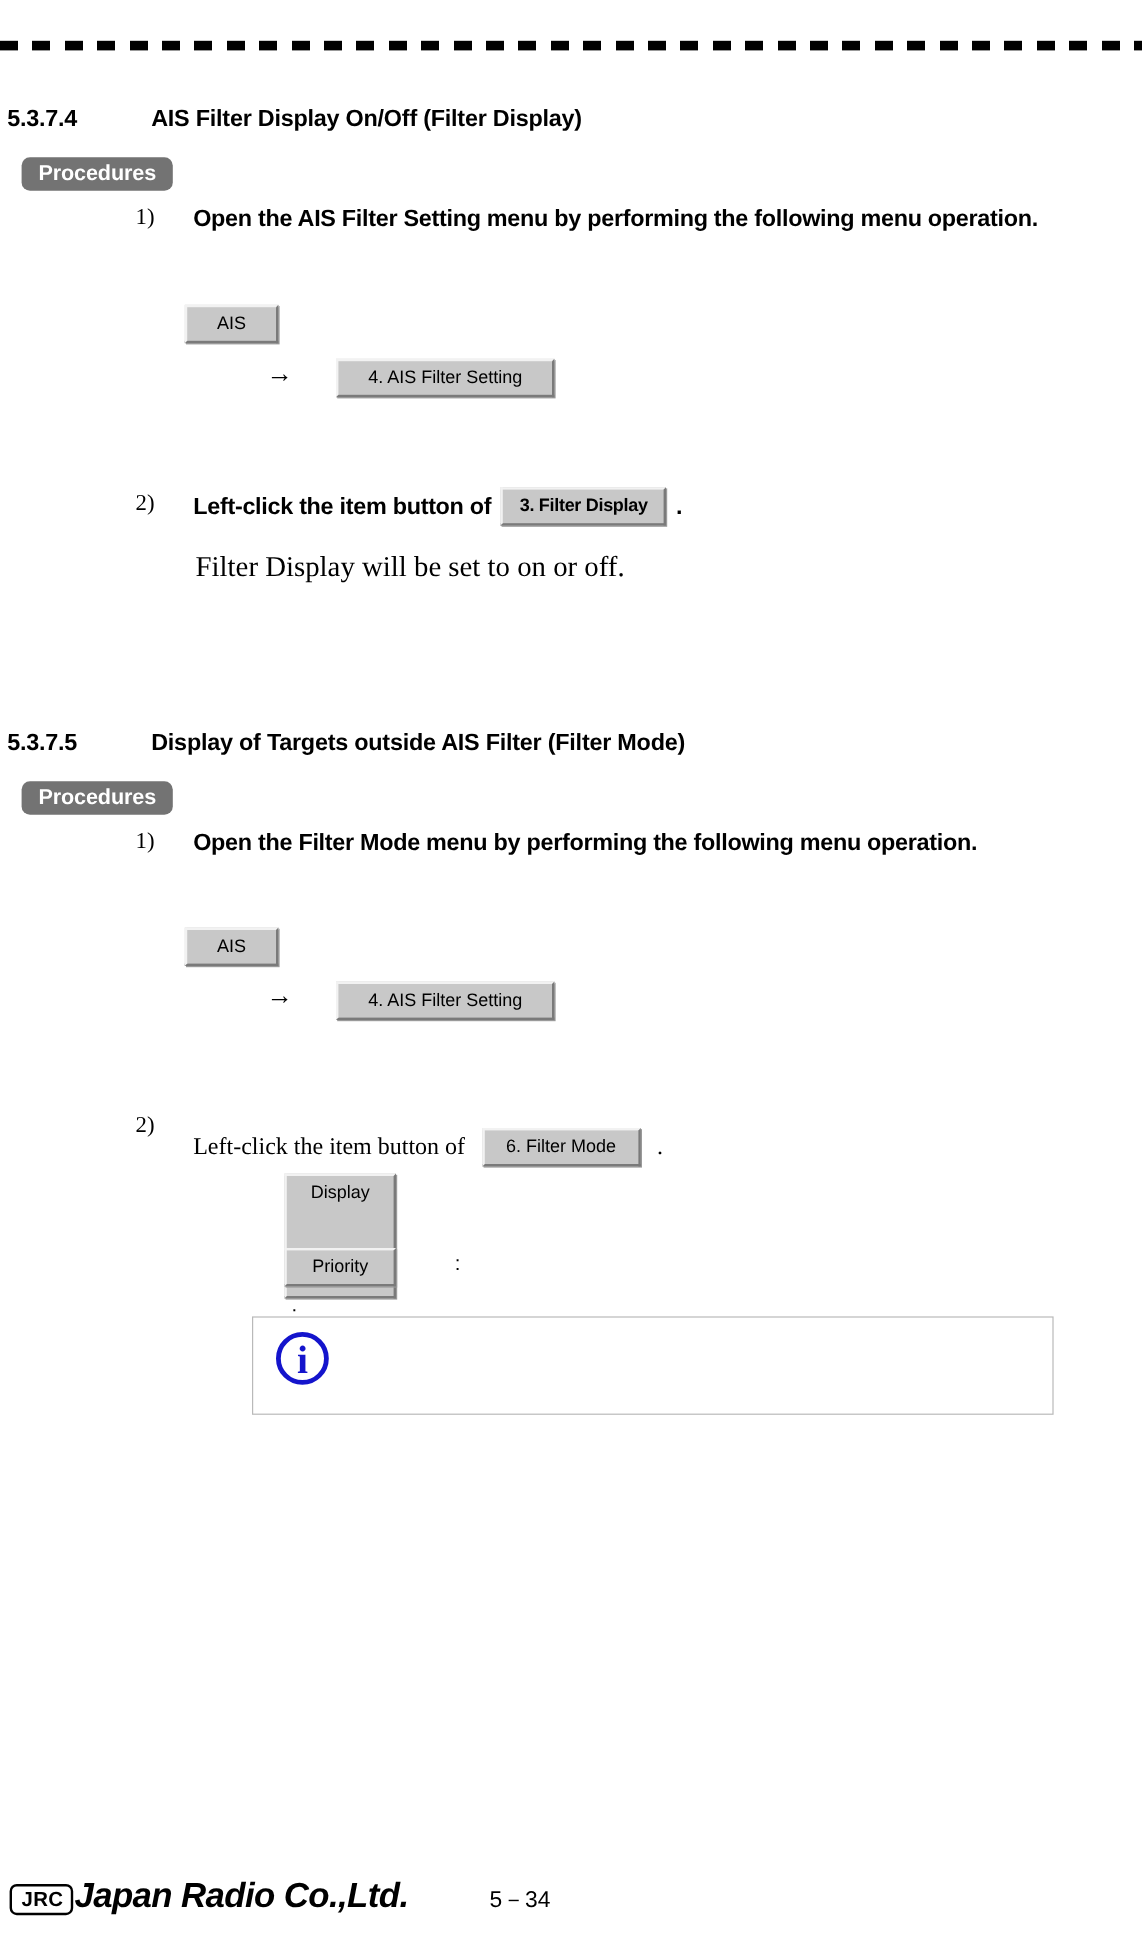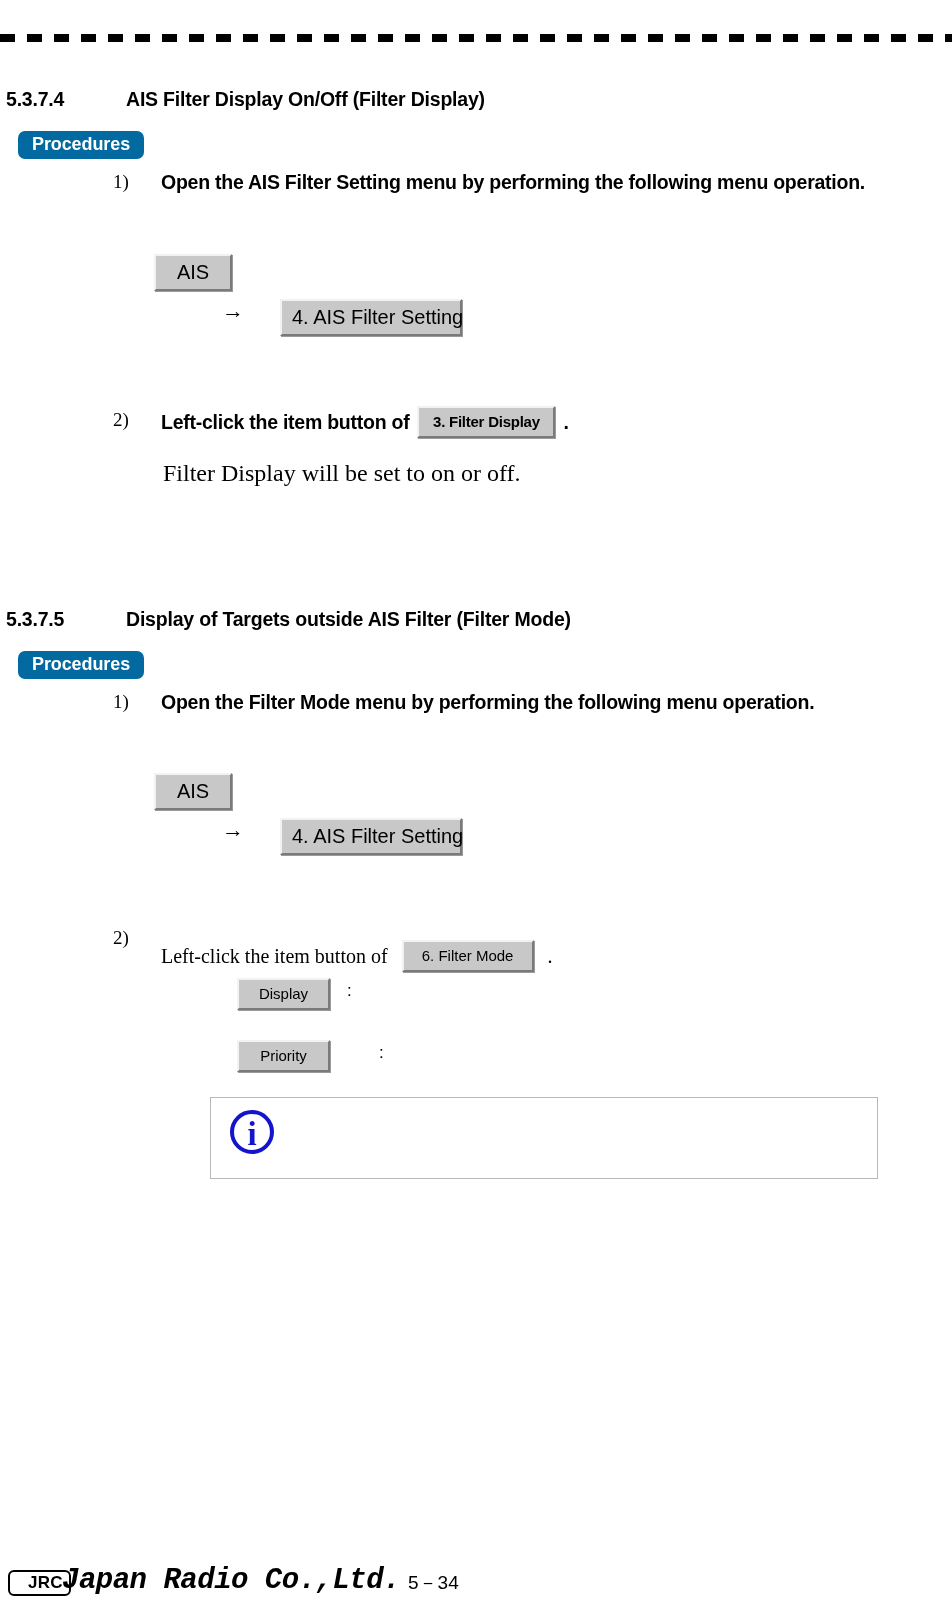--- a/index.html
+++ b/index.html
@@ -54,21 +54,21 @@
     position: absolute;
     font-weight: bold;
     font-size: 19.5px;
     white-space: nowrap;
     letter-spacing: -0.2px;
   }
   .sec-num { display: inline-block; width: 120px; }
 
   .procedures {
     position: absolute;
-    background: #0369a1;
+    background: #737373;
     color: #ffffff;
     font-weight: bold;
     font-size: 18px;
     border-radius: 7px;
     padding: 4px 14px 5px 14px;
     letter-spacing: -0.1px;
     line-height: 1.05;
   }
 
   
@@ -116,21 +116,21 @@
     box-shadow: 1px 1px 0 0 #9a9a9a;
     font-family: "Liberation Sans", sans-serif;
     font-size: 15px;
     color: #000000;
     text-align: center;
     line-height: 1;
     padding: 6px 10px 7px 10px;
     white-space: nowrap;
     box-sizing: border-box;
   }
-  .gbtn.big { font-size: 20px; }
+  .gbtn.big { font-size: 15px; }
 
   .btn-abs { position: absolute; }
 
   .arrow {
     position: absolute;
     font-size: 22px;
     font-family: "Liberation Serif", serif;
     line-height: 1;
   }
 
@@ -201,28 +201,28 @@
     width: 952px;
     height: 70px;
   }
   .jrc-logo {
     position: absolute;
     left: 8px; top: 20px;
     border: 2px solid #000000;
     border-radius: 6px;
     font-weight: bold;
     font-size: 17px;
-    padding: 2px 6px 3px 18px;
+    padding: 2px 6px 3px 8px;
     letter-spacing: 0.2px;
     line-height: 1;
   }
   .jrc-name {
     position: absolute;
     left: 62px; top: 14px;
-    font-family: Liberation Mono, monospace;
+    font-family: Liberation Sans, sans-serif;
     font-style: italic;
     font-weight: bold;
     font-size: 29px;
     letter-spacing: -0.5px;
     white-space: nowrap;
   }
   .page-num {
     position: absolute;
     left: 408px; top: 20px;
     font-size: 19px;
@@ -280,21 +280,21 @@
 
 <div class="step" style="left:113px; top:924px;">
   <div class="step-num">2)</div>
   <div class="step-body-serif">
     <span>Left-click the item button of</span>
     <span class="gbtn" style="margin:16px 14px; width:132px;">6. Filter Mode</span>
     <span>.</span>
   </div>
 </div>
 
-<div class="optrow" style="left:237px; top:978px; width:680px;">
+<div class="optrow" style="left:237px; top:978px; width:680px;flex-direction:column;">
   <div class="opt-btn-cell">
     <span class="gbtn" style="width:93px;">Display</span>
   </div>
   <div class="opt-colon">:</div>
 </div>
 
 <div class="optrow" style="left:237px; top:1040px; width:680px;gap:32px;">
   <div class="opt-btn-cell">
     <span class="gbtn" style="width:93px;">Priority</span>
   </div>

